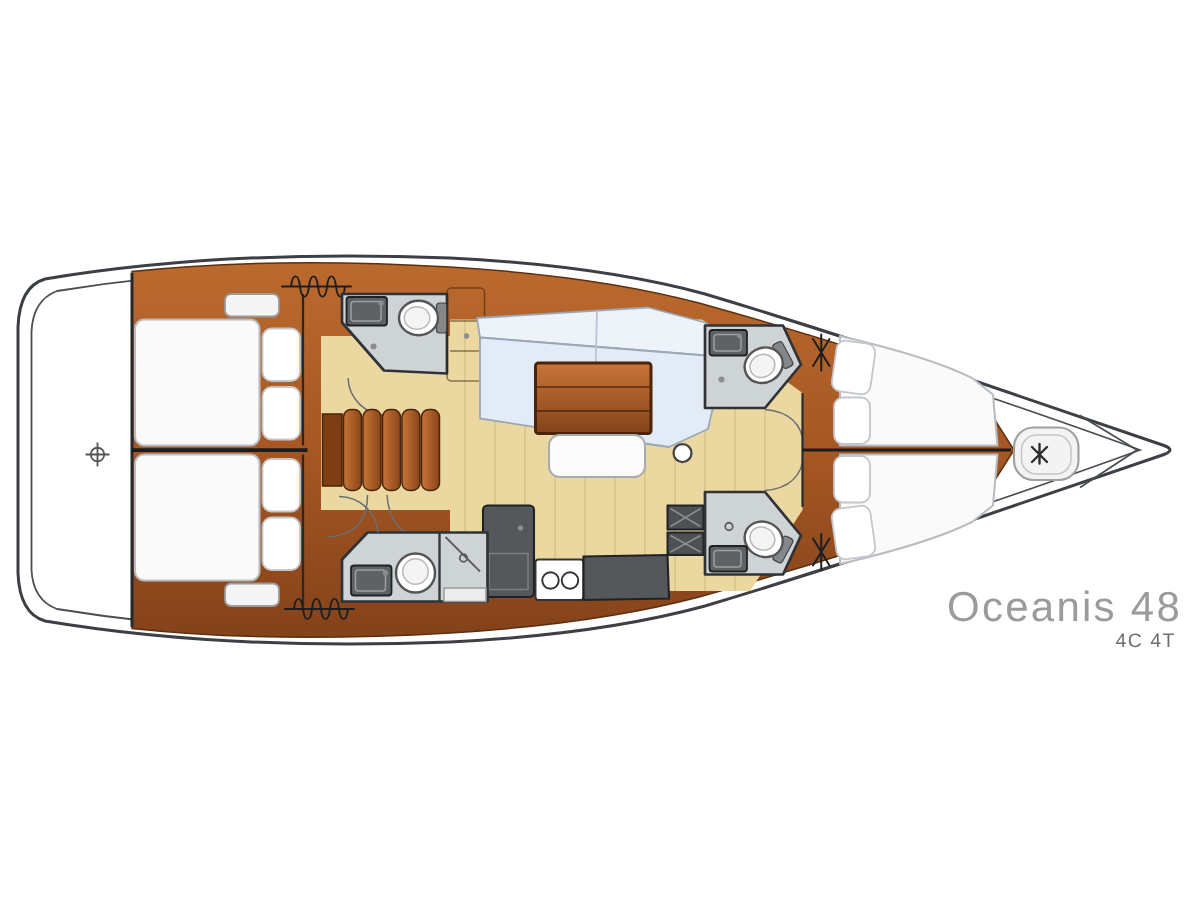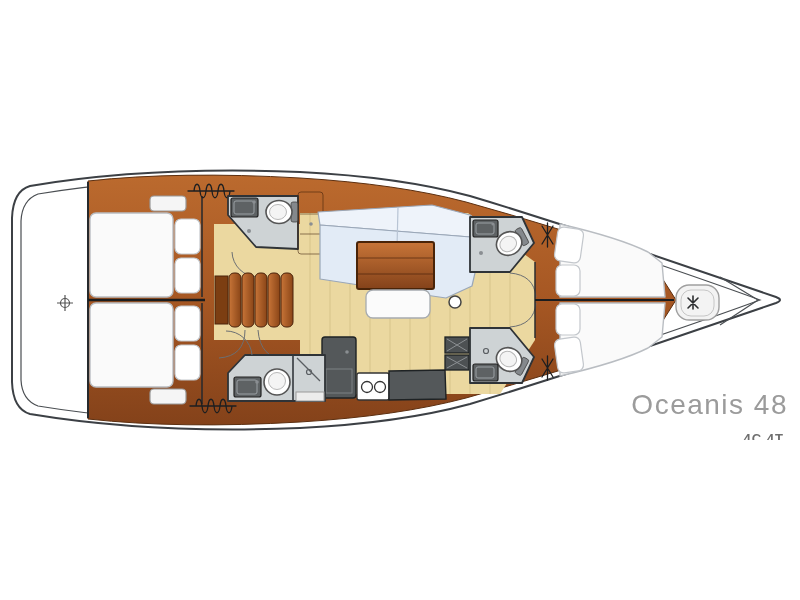--- a/index.html
+++ b/index.html
@@ -22,22 +22,22 @@
   .toilet-in{fill:#f4f4f4;stroke:#b8b8b8;stroke-width:1;}
   .arc{stroke:#6b6f73;stroke-width:1;fill:none;}
   .glyph{stroke:#1c1e20;stroke-width:1.3;fill:none;stroke-linecap:round;}
   .sofa-back{fill:var(--sofa-back);stroke:#9aa7b8;stroke-width:1.2;stroke-linejoin:round;}
   .sofa-seat{fill:var(--sofa);stroke:#9aa7b8;stroke-width:1.2;stroke-linejoin:round;}
   .stair{fill:url(#stairGrad);stroke:#4a230a;stroke-width:1;}
   .hatch{fill:#f5f5f5;stroke:#9a9a9a;stroke-width:1.2;}
   .knob{fill:#8a8e92;}
   .title-block{position:absolute;right:12px;top:390px;text-align:right;line-height:1.05;}
   .model{font-size:28px;color:var(--text-model);letter-spacing:1.5px;font-weight:400;}
-  .config{font-size:13px;color:var(--text-config);font-weight:bold;letter-spacing:1px;
-          padding-right:4px;margin-top:13px;}
+  .config{font-size:13px;color:var(--text-config);font-weight:normal;letter-spacing:1px;
+          padding-right:4px;margin-top:1px;}
 </style>
 </head>
 <body>
 
 <div class="canvas">
 <svg width="800" height="600" viewBox="0 0 800 600">
   <defs>
     <linearGradient id="woodGrad" x1="0" y1="0" x2="0" y2="1">
       <stop offset="0" style="stop-color:var(--wood-light)"></stop>
       <stop offset="0.5" style="stop-color:var(--wood-mid)"></stop>

